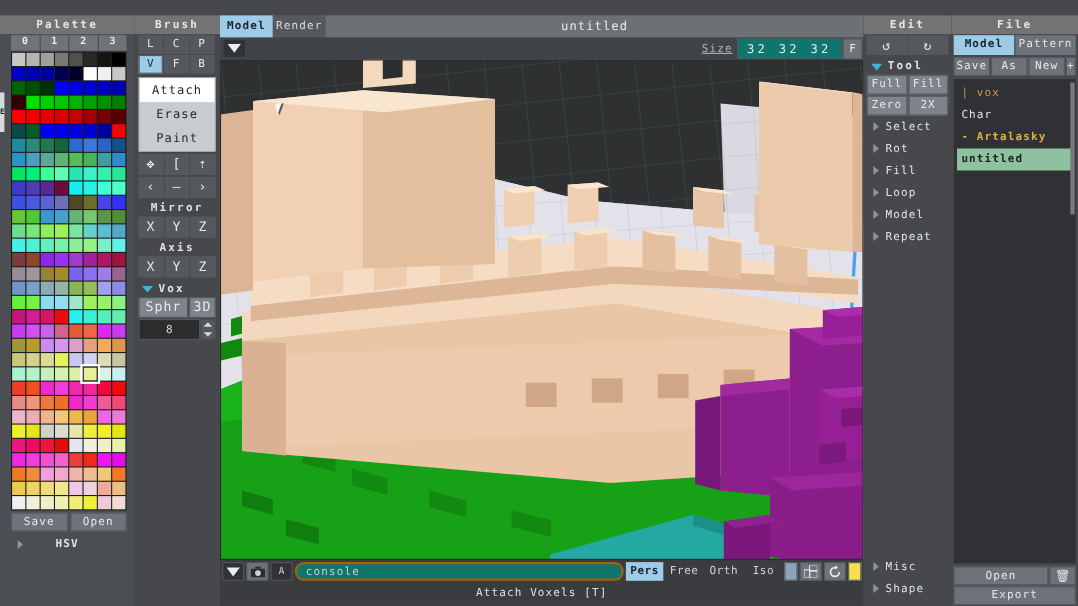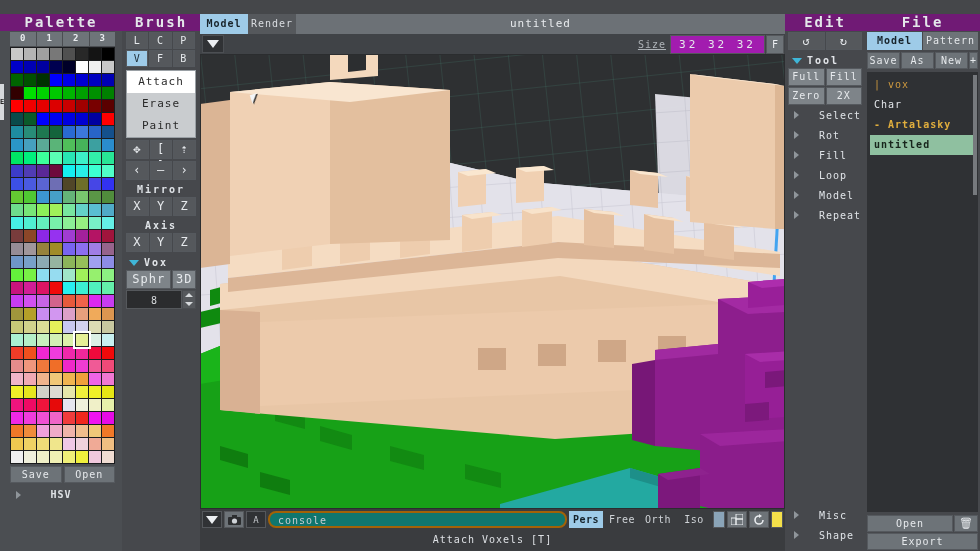--- a/index.html
+++ b/index.html
@@ -22,22 +22,22 @@
   .titlebar .tb-icon{
     width:9px;height:9px;background:#9aa3ac;
     border:1px solid #4a5058; flex:none;
   }
   .titlebar .tb-text{ font-size:9px; color:#f2f4f6; letter-spacing:.2px; }
   .titlebar .tb-right{ margin-left:auto; display:flex; }
   .titlebar .tb-btn{ width:22px;height:13px; }
 
   
   .panel-head{
-    background:#701a75; color:#e4e7ea; text-align:center;
-    font-size:14px; letter-spacing:2px; line-height:17px; height:17px;
+    background:#737373; color:#e4e7ea; text-align:center;
+    font-size:10px; letter-spacing:2px; line-height:17px; height:17px;
     font-weight:bold;
   }
   .btn{
     background:#6d7378; color:#e6e9ec; text-align:center;
     border:1px solid #55595e; line-height:15px; height:17px;
     font-size:10px; letter-spacing:1px; cursor:default;
   }
   .btn.dark{ background:#55585c; }
   .btn.sel{ background:#9ecbe8; color:#1b2a33; }
   .btn.lite{ background:#7e8489; }
@@ -142,21 +142,21 @@
     color:#e8ebee; letter-spacing:1px; background:#6c7176;
   }
   .subbar{ display:flex; height:20px; background:#404347; align-items:center; }
   .subbar .drop{
     width:22px;height:18px; background:#303235; margin-left:2px;
     display:flex;align-items:center;justify-content:center; border:1px solid #4c4f53;
   }
   .subbar .spacer{ flex:1; }
   .subbar .lbl{ font-size:10px; color:#aeb3b8; letter-spacing:1px; margin-right:4px;text-decoration:underline;}
   .subbar .sizebox{
-    background:#a21caf; border:1px solid #55585c; color:#e6e9ec;
+    background:#0f766e; border:1px solid #55585c; color:#e6e9ec;
     padding:0 8px; line-height:18px; height:19px; letter-spacing:3px; font-size:11px;
   }
   .subbar .fbtn{
     width:18px; height:19px; background:#6d7378; border:1px solid #55585c;
     text-align:center; line-height:17px; font-size:10px; color:#eceff2; margin:0 1px;
   }
   #viewport{ position:relative; width:585px; height:455px; overflow:hidden; background:#2b2d2f; }
   .vp-svg{ position:absolute; left:0; top:0; }
   .botbar{ display:flex; align-items:center; height:21px; background:#3a3c3f; padding:0 2px; gap:2px;}
   .botbar .sq{
@@ -176,21 +176,21 @@
     height:20px; line-height:20px; text-align:center; font-size:10px;
     letter-spacing:1px; color:#dde0e4; background:#3a3c3f;
   }
   .swatch-y{ width:12px;height:17px; background:#f4e04a; border:1px solid #55585c;}
   .swatch-b{ width:12px;height:17px; background:#8aa4b8; border:1px solid #55585c;}
 
   
   #edit{ position:absolute; left:785px; top:14px; width:80px; height:537px; background:#46484c;}
   .urrow{ display:flex; gap:1px; margin:1px 3px 0; }
   .urrow .btn{ flex:1 1 0; height:18px; line-height:16px; font-size:12px; }
-  .listrow{ display:flex; align-items:center; gap:20px; height:20px; padding-left:9px;}
+  .listrow{ display:flex; align-items:center; gap:6px; height:20px; padding-left:9px;}
   .listrow span{ font-size:10px; letter-spacing:1px; color:#dfe3e7; }
   .tool2{ display:grid; grid-template-columns:1fr 1fr; gap:1px; margin:0 3px; }
   .tool2 .btn{ height:18px; line-height:16px; }
 
   
   #file{ position:absolute; left:865px; top:14px; width:115px; height:537px; background:#46484c;}
   .ftabs{ display:flex; height:18px; margin:1px 2px 0; gap:1px;}
   .ftabs div{ flex:1 1 0; text-align:center; line-height:17px; font-size:10px;
     letter-spacing:1px; background:#6d7378; color:#e4e7ea;}
   .ftabs div.active{ background:#9ecbe8; color:#17232a; font-weight:bold;}

